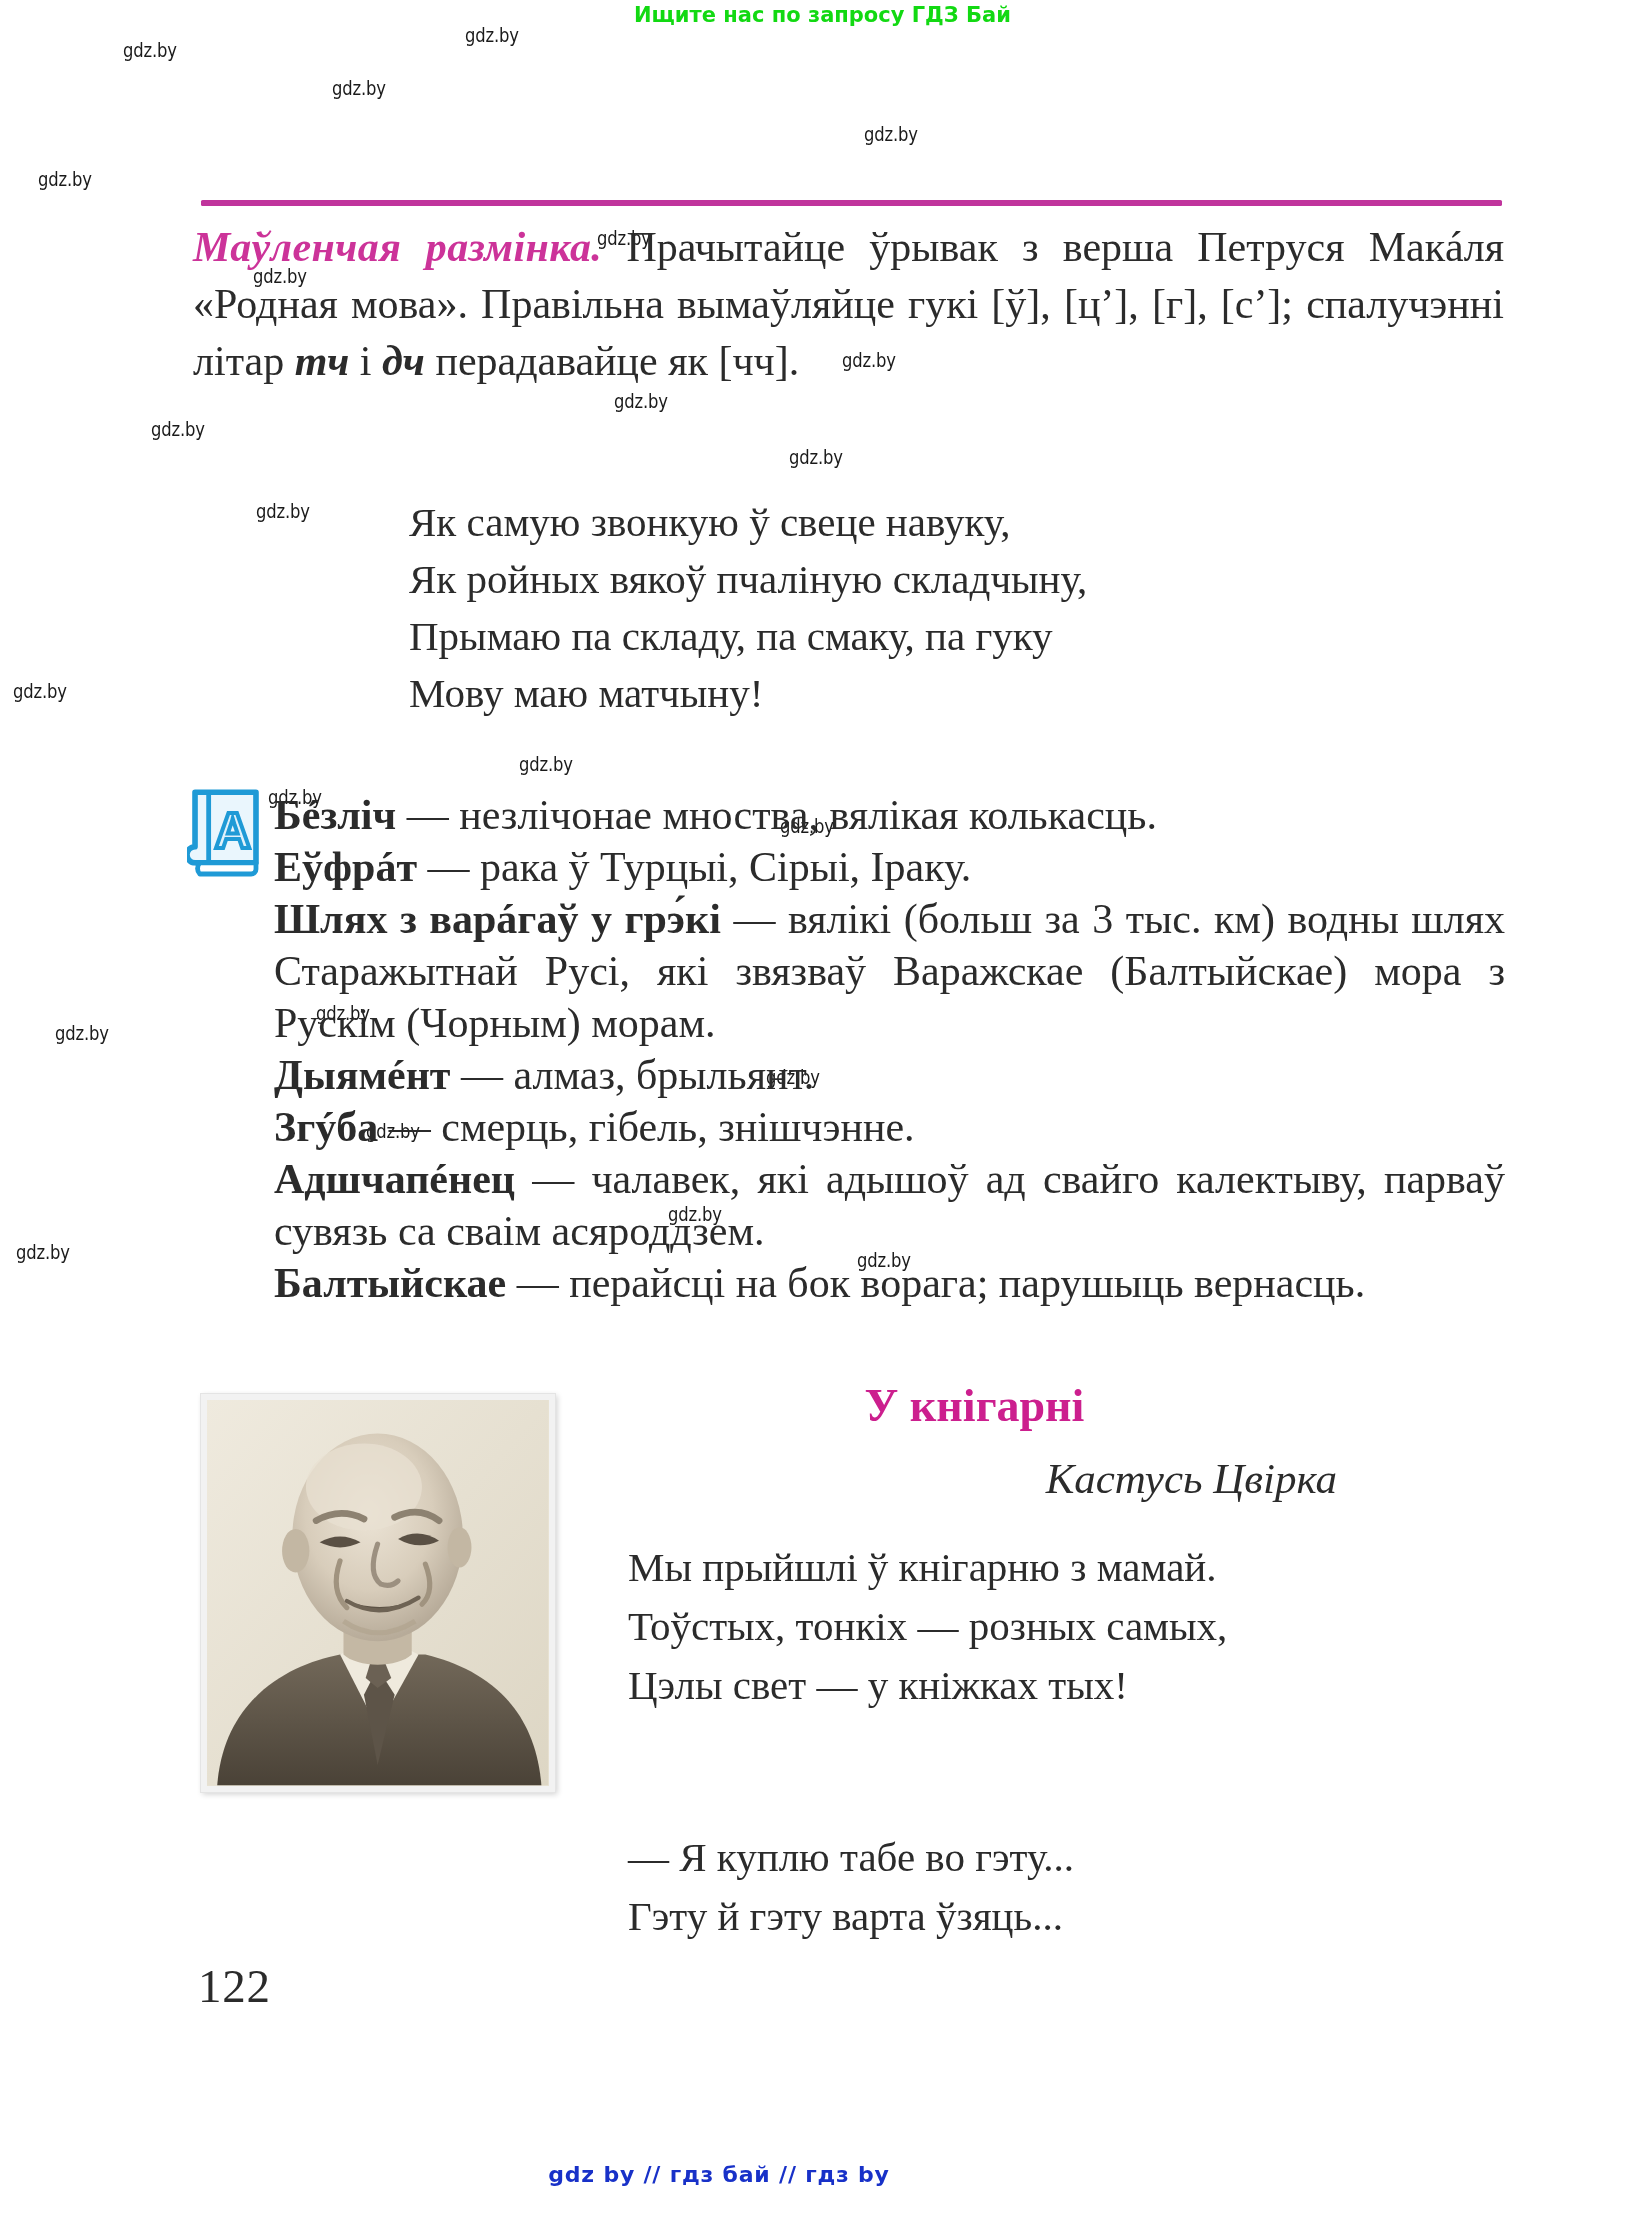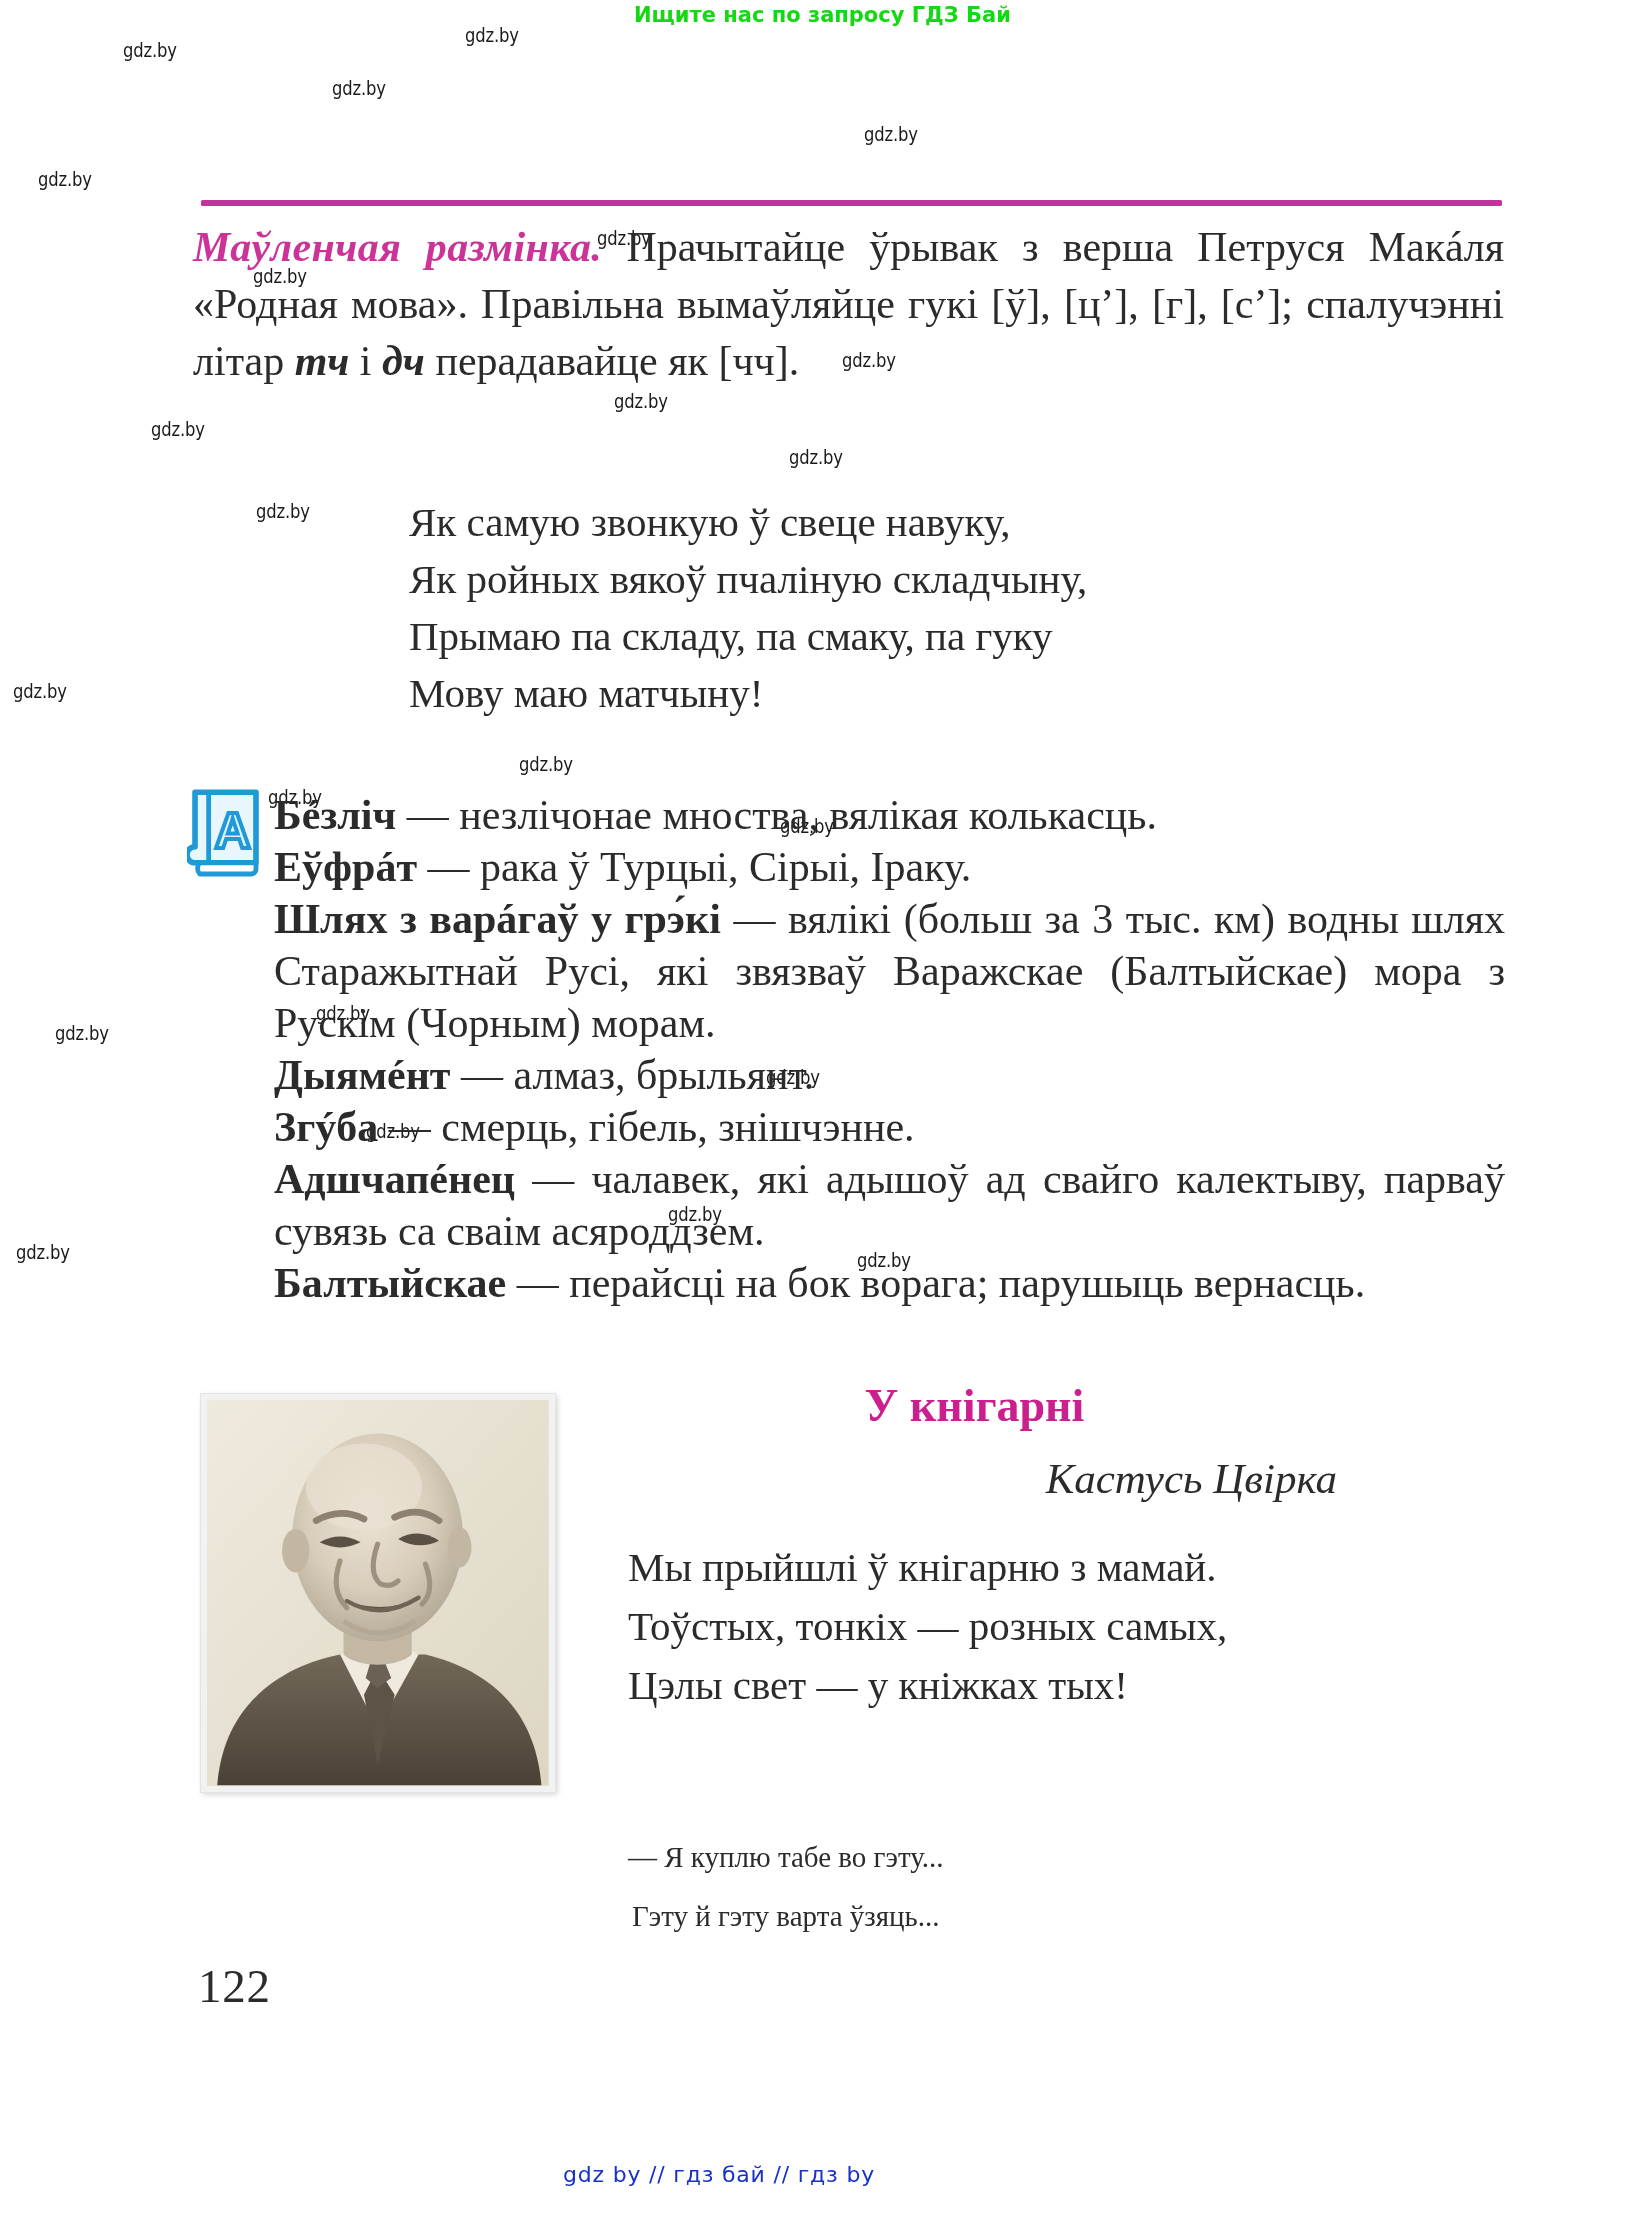--- a/index.html
+++ b/index.html
@@ -40,21 +40,21 @@
     white-space: nowrap;
   }
   .promo-bottom {
     position: absolute;
     top: 2162px;
     left: 0;
     width: 1438px;
     text-align: center;
     font-family: "DejaVu Sans", sans-serif;
     font-size: 22px;
-    font-weight: normal;
+    font-weight: bold;
     color: #1831c8;
     letter-spacing: 0.8px;
     white-space: nowrap;
   }
 
   
   .hrule {
     position: absolute;
     left: 201px;
     top: 200px;
@@ -162,24 +162,23 @@
     left: 628px;
     top: 1538px;
     font-size: 41px;
     line-height: 59px;
     white-space: nowrap;
   }
   .verse3 {
     position: absolute;
     left: 628px;
     top: 1828px;
-    font-size: 29px;
+    font-size: 41px;
     line-height: 59px;
     white-space: nowrap;
-    text-align: center;
   }
 
   
   .page-no {
     position: absolute;
     left: 198px;
     top: 1959px;
     font-size: 47px;
     letter-spacing: 0.8px;
   }

